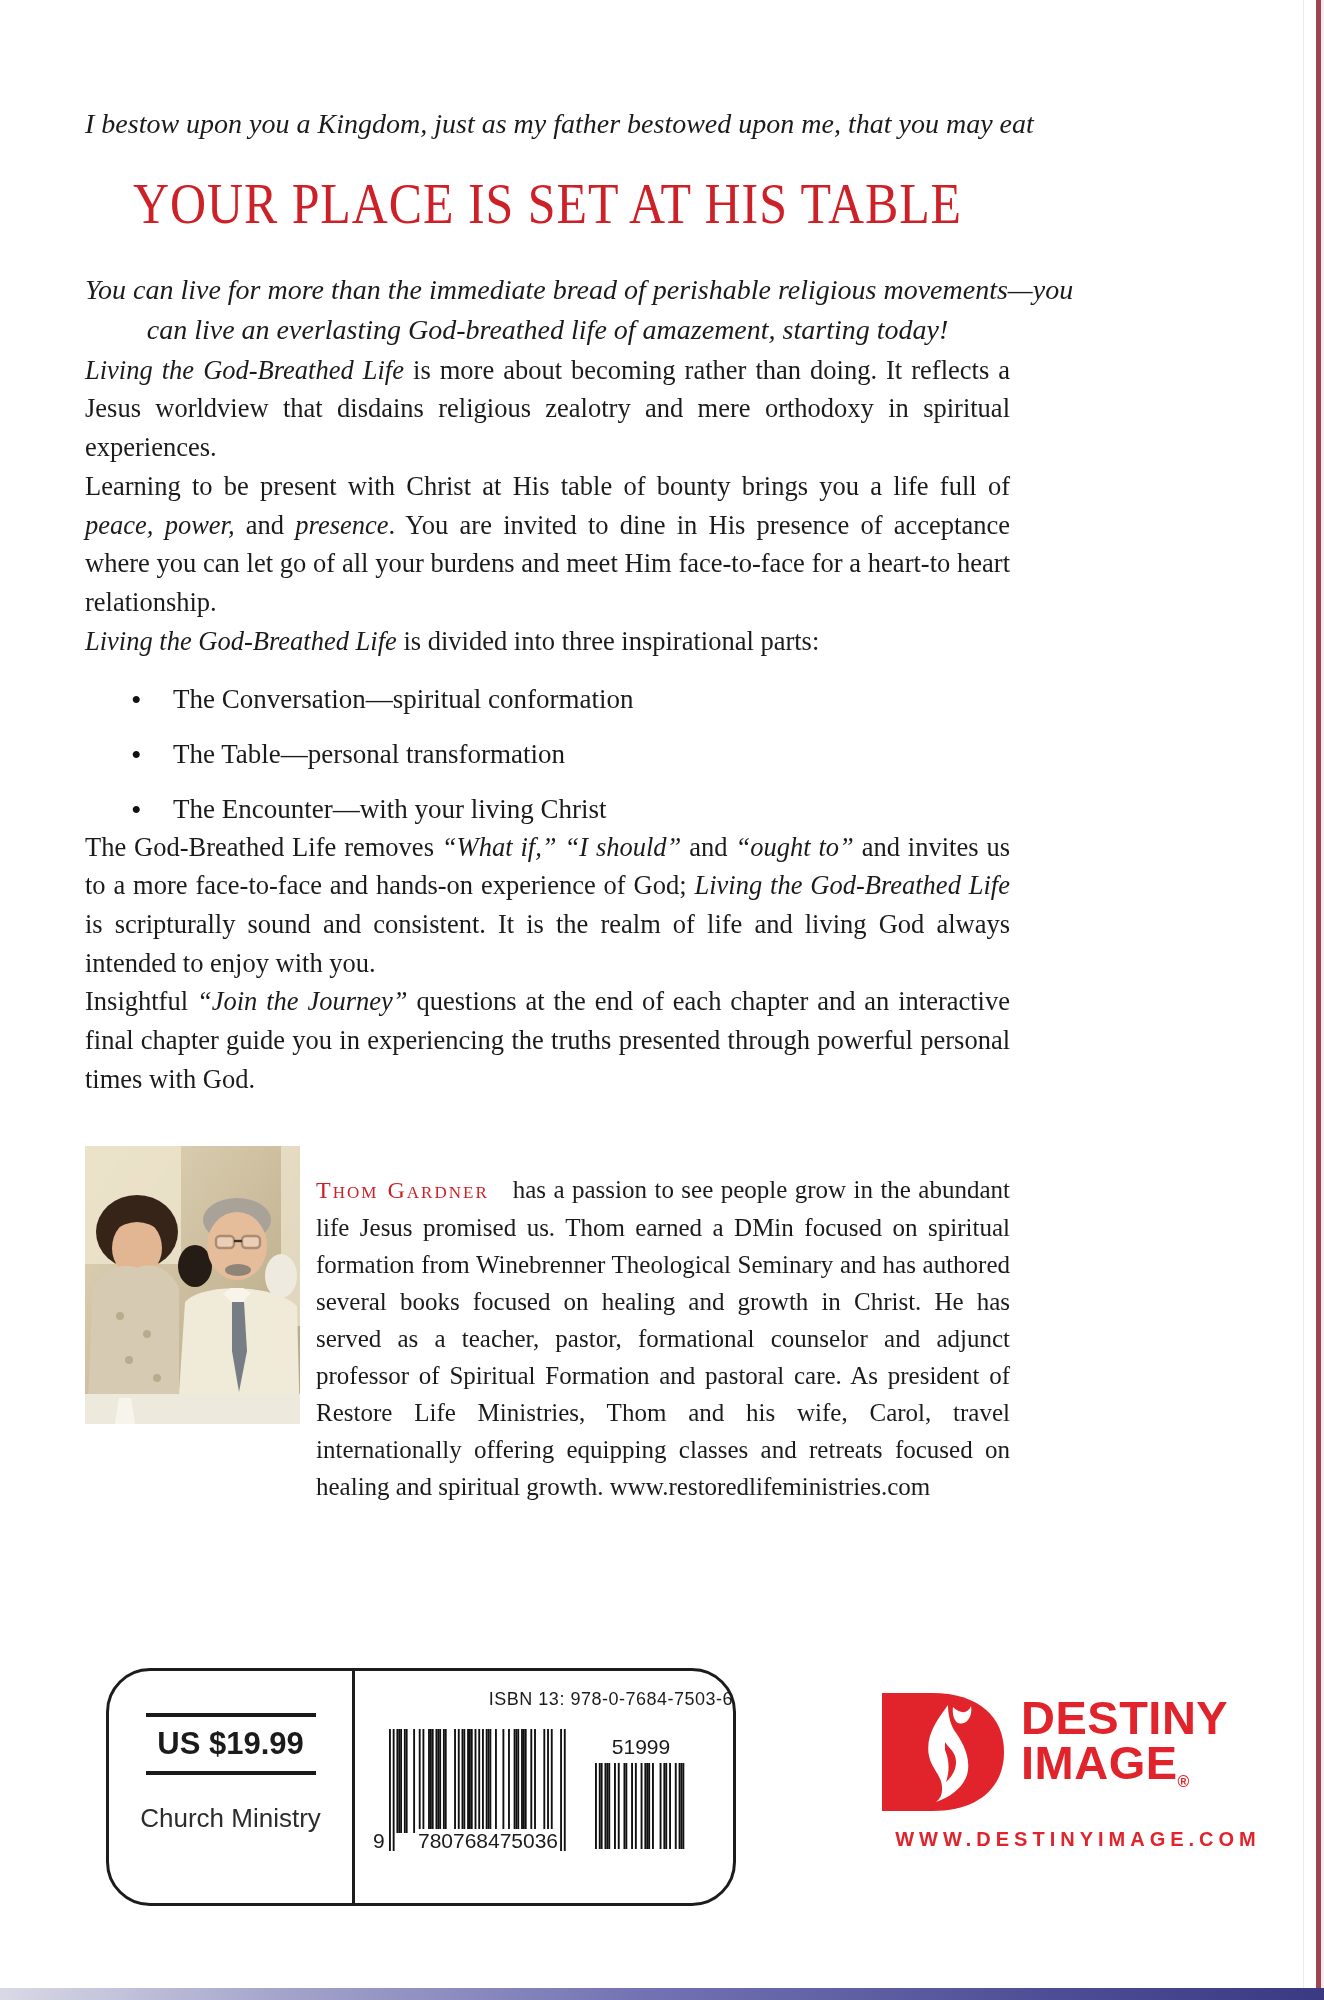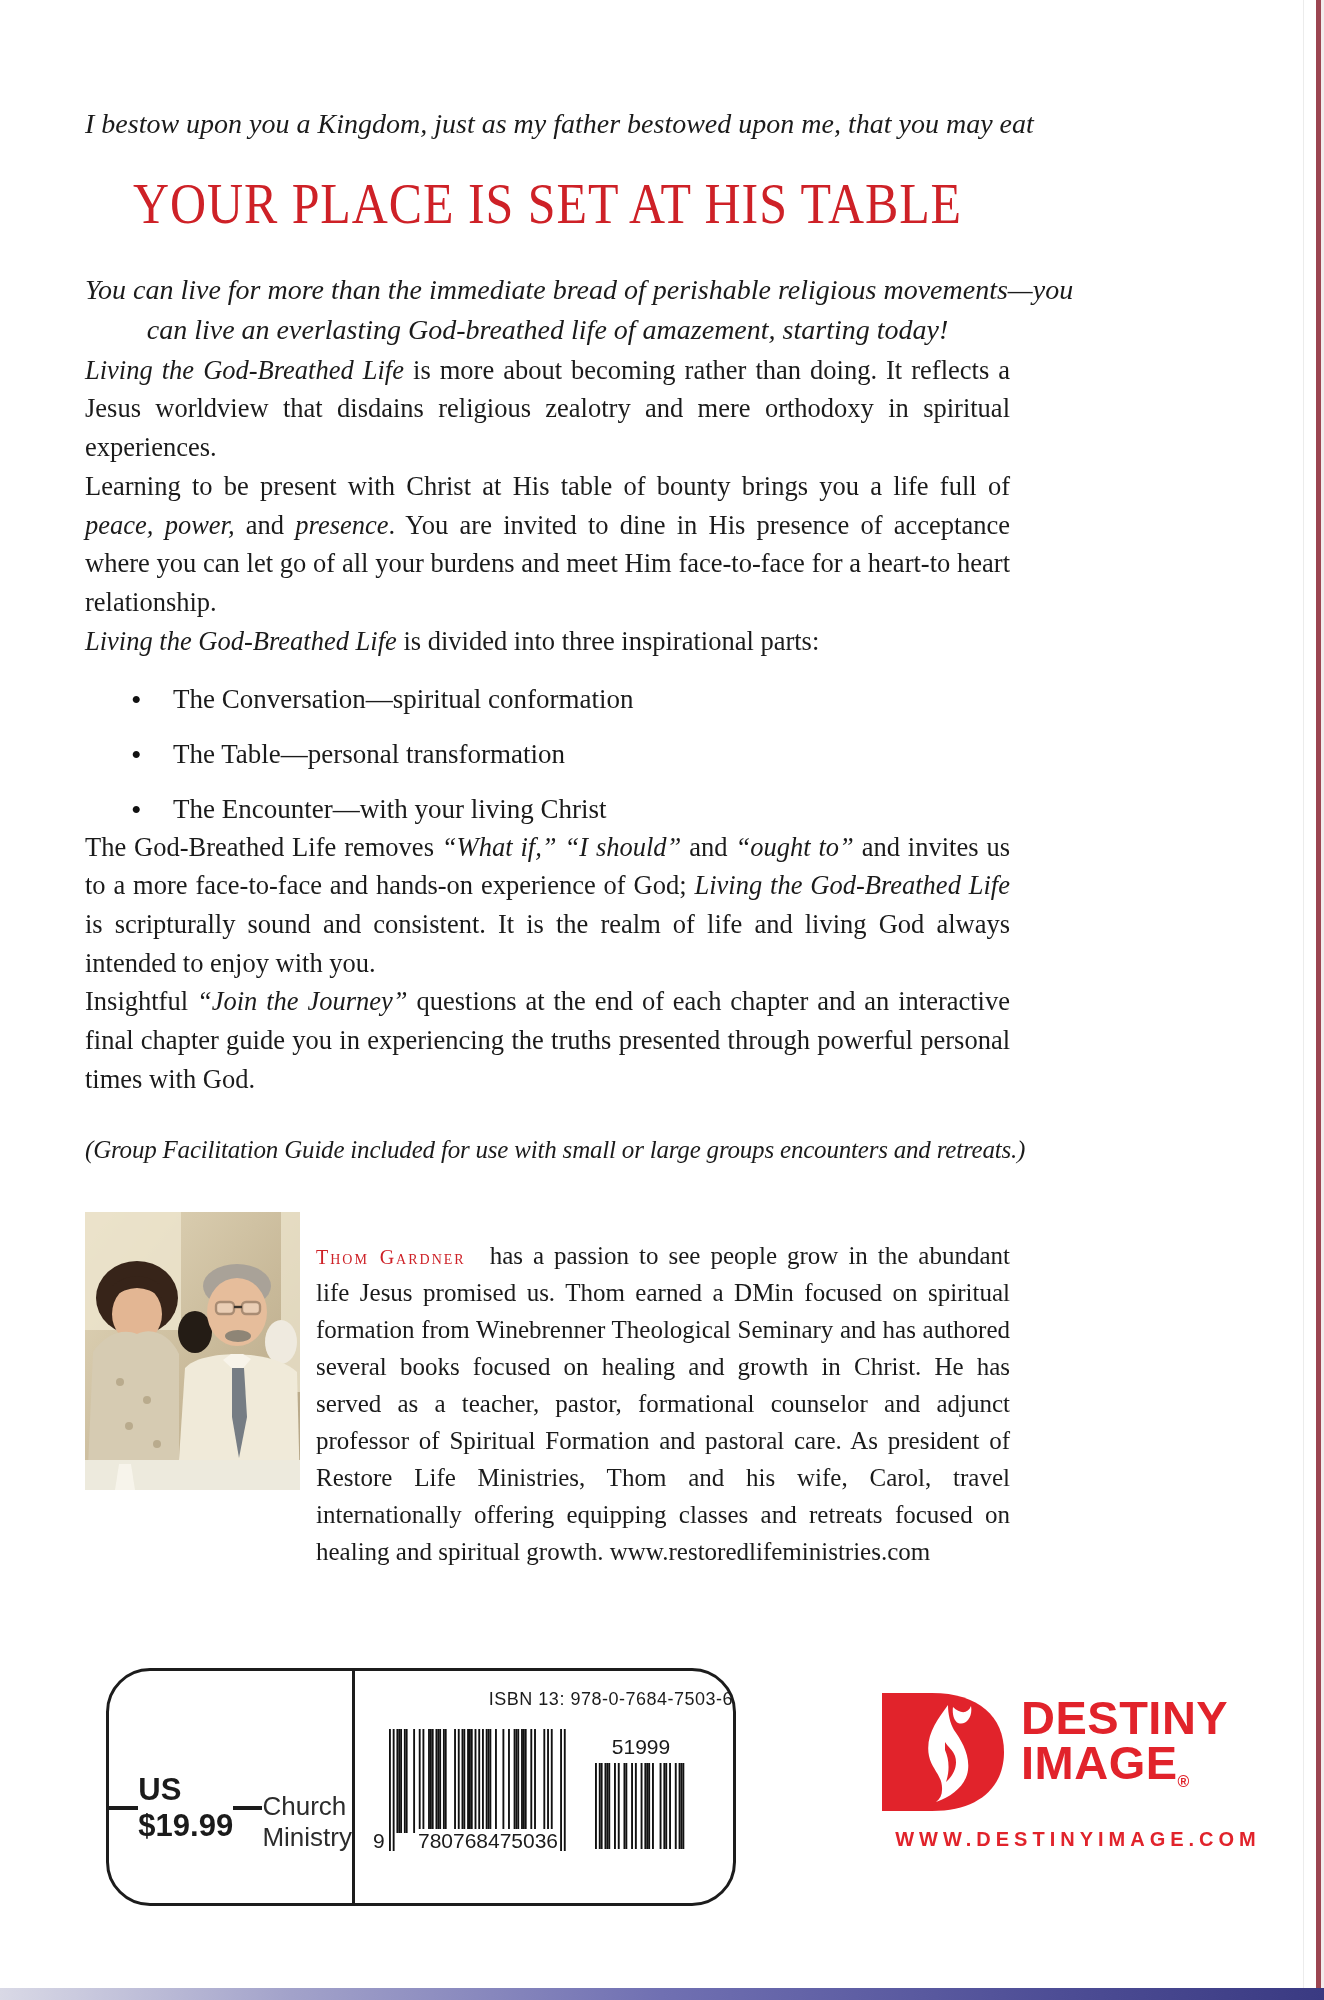--- a/index.html
+++ b/index.html
@@ -40,30 +40,30 @@
   ul.parts li::before{
     content:"•";position:absolute;left:46px;top:-2px;font-size:30px;font-style:normal;color:#111;
   }
   .group-note{margin-top:38px;font-style:italic;font-size:25px;white-space:nowrap;letter-spacing:-0.2px;}
   
   .author{margin-top:48px;display:flex;align-items:flex-start;}
   .photo{flex:none;width:215px;height:278px;}
   .author-bio{margin-left:16px;font-size:25px;line-height:1.48;text-align:justify;}
   .author-name{
     font-variant:small-caps;color:var(--headline-red);
-    font-size:20px;letter-spacing:2px;margin-right:24px;
+    font-size:24px;letter-spacing:2px;margin-right:24px;
   }
   
   .sans{font-family:"Liberation Sans", sans-serif;}
   .isbn-box{
     position:absolute;left:106px;top:1668px;width:624px;height:232px;
     border:3px solid #1c1c1c;border-radius:44px;display:flex;background:#fff;
   }
   .price-cell{width:246px;border-right:3px solid #1c1c1c;box-sizing:border-box;
-    display:flex;flex-direction:row;align-items:center;padding-top:42px;}
+    display:flex;flex-direction:column;align-items:center;padding-top:42px;}
   .rule{width:170px;height:4px;background:#1b1b1b;border:0;margin:0;}
   .price{font-family:"Liberation Sans",sans-serif;font-weight:bold;font-size:31px;margin:9px 0;}
   .category{font-family:"Liberation Sans",sans-serif;font-size:26px;margin-top:28px;color:#2c2c2c;}
   .barcode-cell{flex:1;position:relative;}
   .isbn-line{margin-top:18px;text-align:right;font-family:"Liberation Sans",sans-serif;font-size:18px;letter-spacing:0.5px;}
   .ean{position:absolute;left:34px;top:58px;width:177px;height:126px;}
   .ean svg{position:absolute;left:0;top:0;}
   .ean-digits span{
     position:absolute;font-family:"Liberation Sans",sans-serif;font-size:21px;background:#fff;
   }
@@ -117,21 +117,20 @@
     <ul class="parts">
       <li><span>The Conversation—spiritual conformation</span></li>
       <li><span>The Table—personal transformation</span></li>
       <li><span>The Encounter—with your living Christ</span></li>
     </ul>
 
     <p class="body mt3"><span class="ro">The God-Breathed Life removes </span><span class="em">“What if,”</span><span class="ro"> </span><span class="em">“I should”</span><span class="ro"> and </span><span class="em">“ought to”</span><span class="ro"> and invites us to a more face-to-face and hands-on experience of God; </span><span class="em">Living the God-Breathed Life</span><span class="ro"> is scripturally sound and consistent. It is the realm of life and living God always intended to enjoy with you.</span></p>
 
     <p class="body mt1"><span class="ro">Insightful </span><span class="em">“Join the Journey”</span><span class="ro"> questions at the end of each chapter and an interactive final chapter guide you in experiencing the truths presented through powerful personal times with God.</span></p>
 
-    <div class="group-note">(Group Facilitation Guide included for use with small or large groups encounters and retreats.)</div>
 
     <div class="author">
       <svg class="photo" viewBox="0 0 215 278" aria-hidden="true">
         <defs>
           <linearGradient id="pbg" x1="0" y1="0" x2="1" y2="1">
             <stop offset="0" stop-color="#e3d8bc"></stop>
             <stop offset="0.55" stop-color="#c9ba9a"></stop>
             <stop offset="1" stop-color="#b3a384"></stop>
           </linearGradient>
         </defs>

